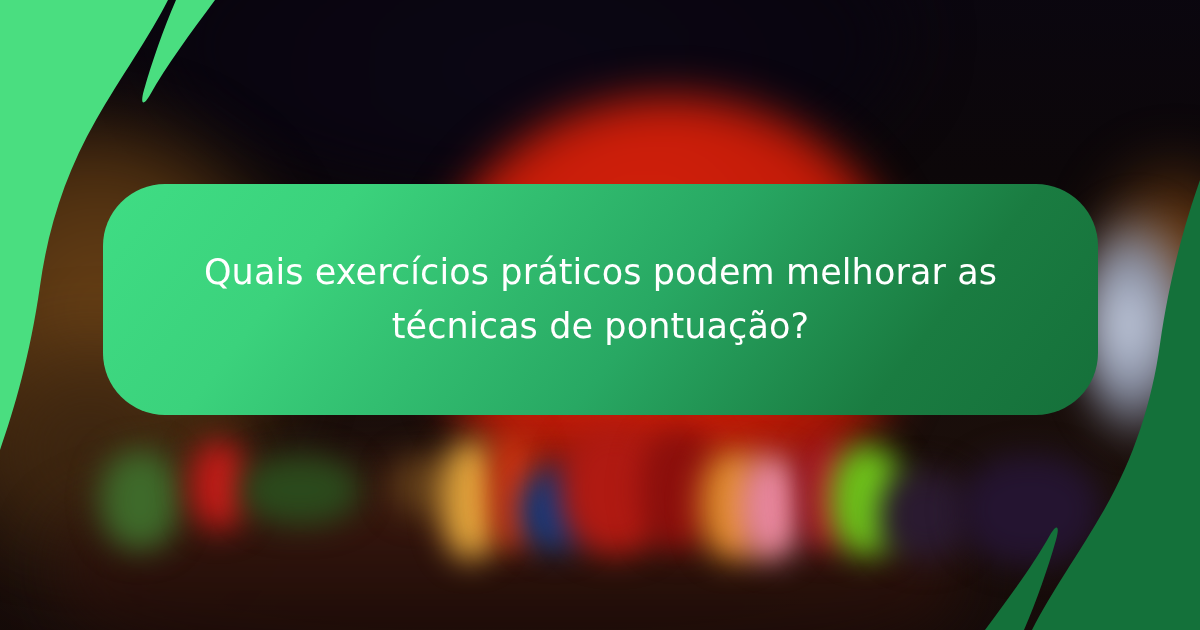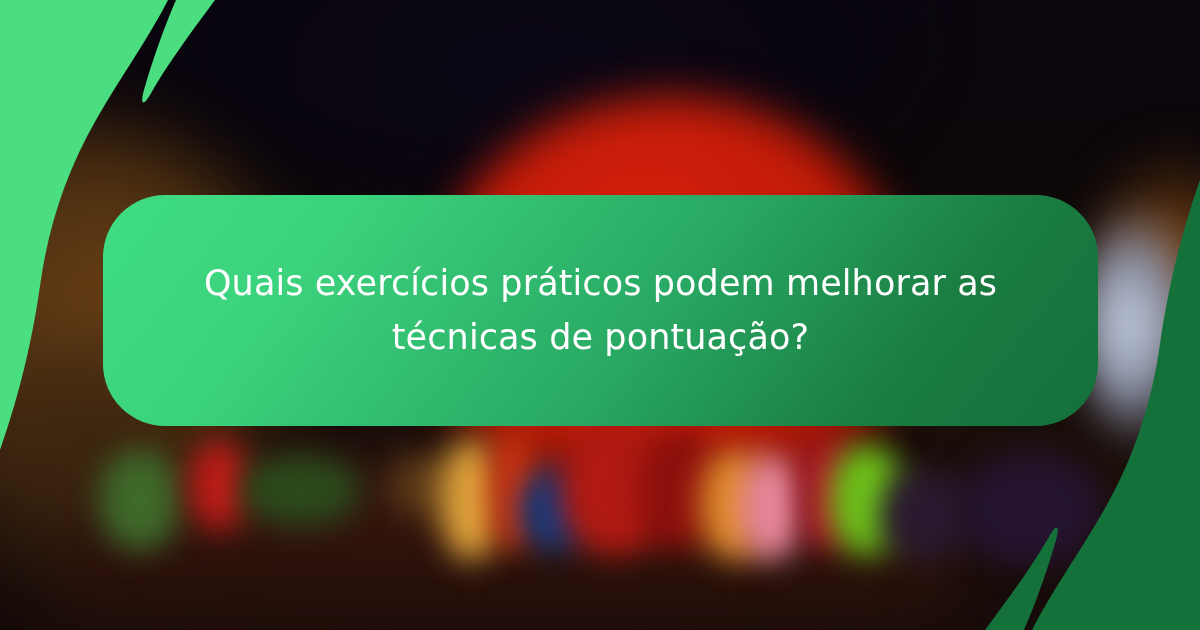--- a/index.html
+++ b/index.html
@@ -91,21 +91,21 @@
   .t10 { left:740px; top:455px; width:62px; height:105px; background:#e8879e; }
   .t11 { left:800px; top:440px; width:52px; height:110px; background:#b6182a; }
   .t12 { left:830px; top:445px; width:74px; height:110px; background:#6fc41a; }
   .t13 { left:880px; top:470px; width:90px; height:90px; background:#2a1a30; }
   .t14 { left:960px; top:455px; width:140px; height:110px; background:#241430; }
   .t15 { left:390px; top:455px; width:70px; height:60px; background:#5d3b18; }
 
   
   #card {
     position: absolute;
-    left: 103px; top: 195px;
+    left: 103px; top: 184px;
     width: 995px; height: 231px;
     border-radius: 62px;
     background: linear-gradient(128deg, #3fdd84 0%, #3bd27c 22%, #28a863 55%, #1a7c41 80%, #15703a 100%);
     display: flex;
     align-items: center;
     justify-content: center;
     box-sizing: border-box;
     padding: 16px 62px;
   }
   #card-text {

